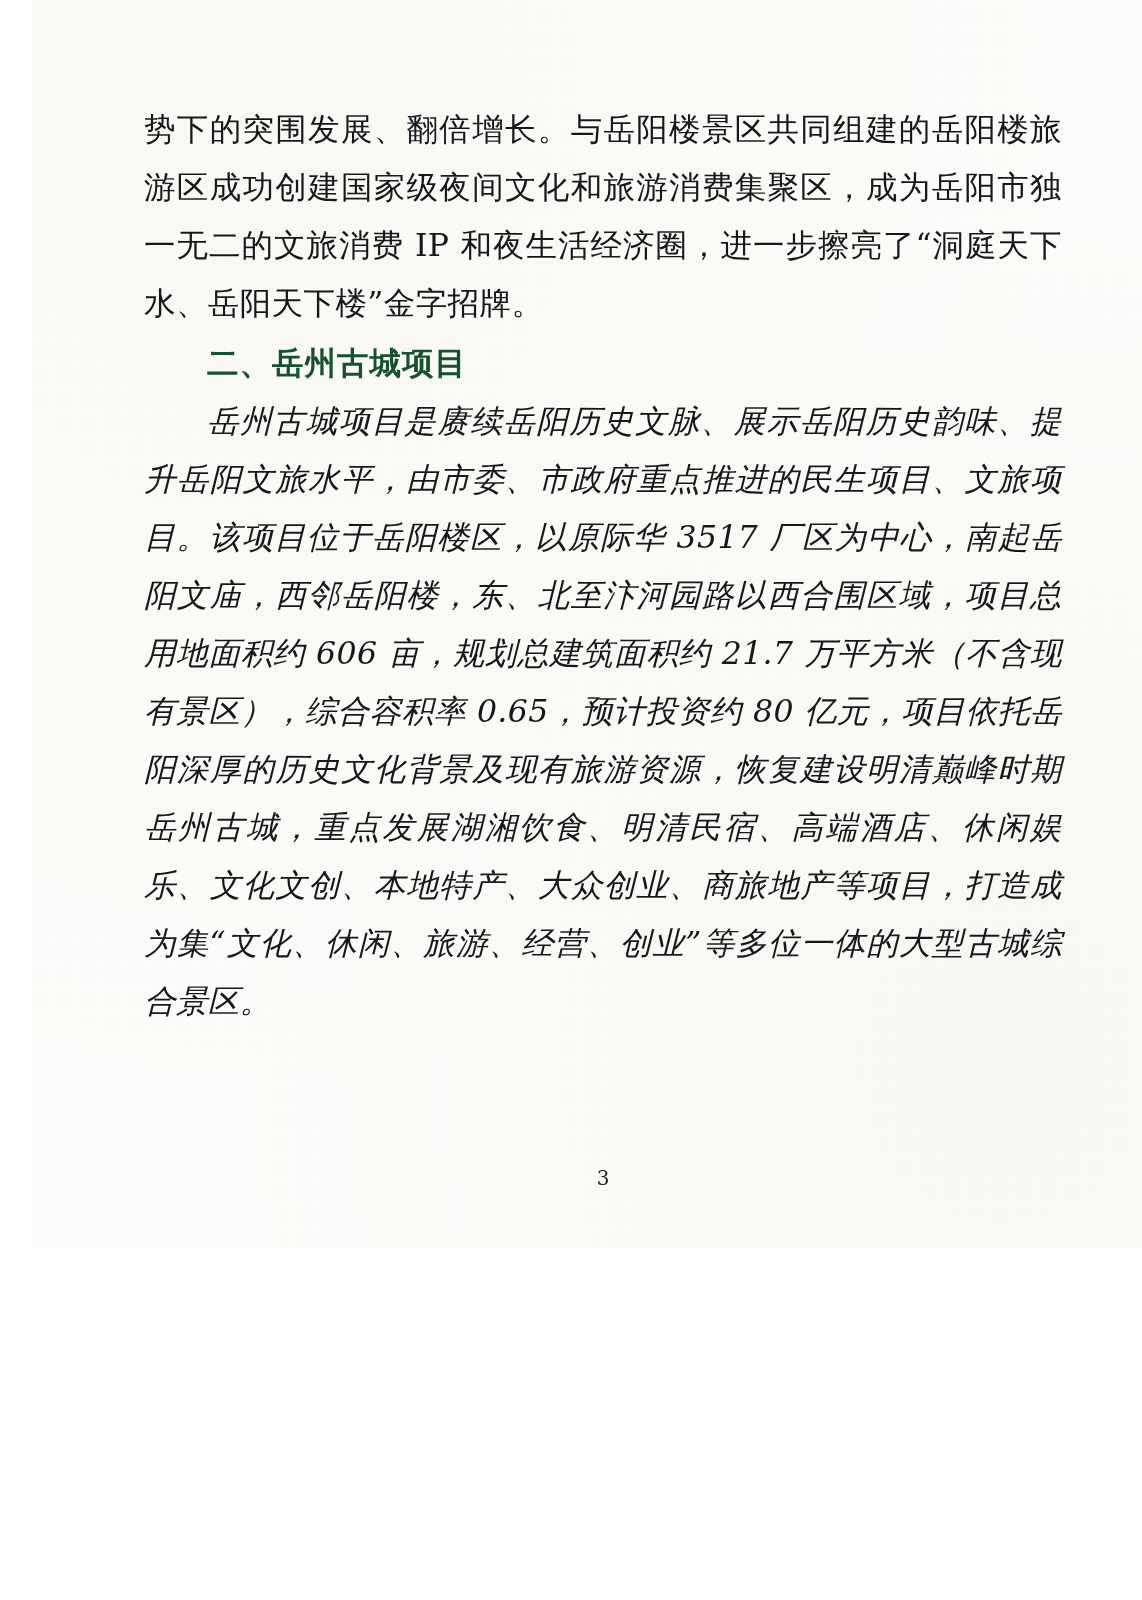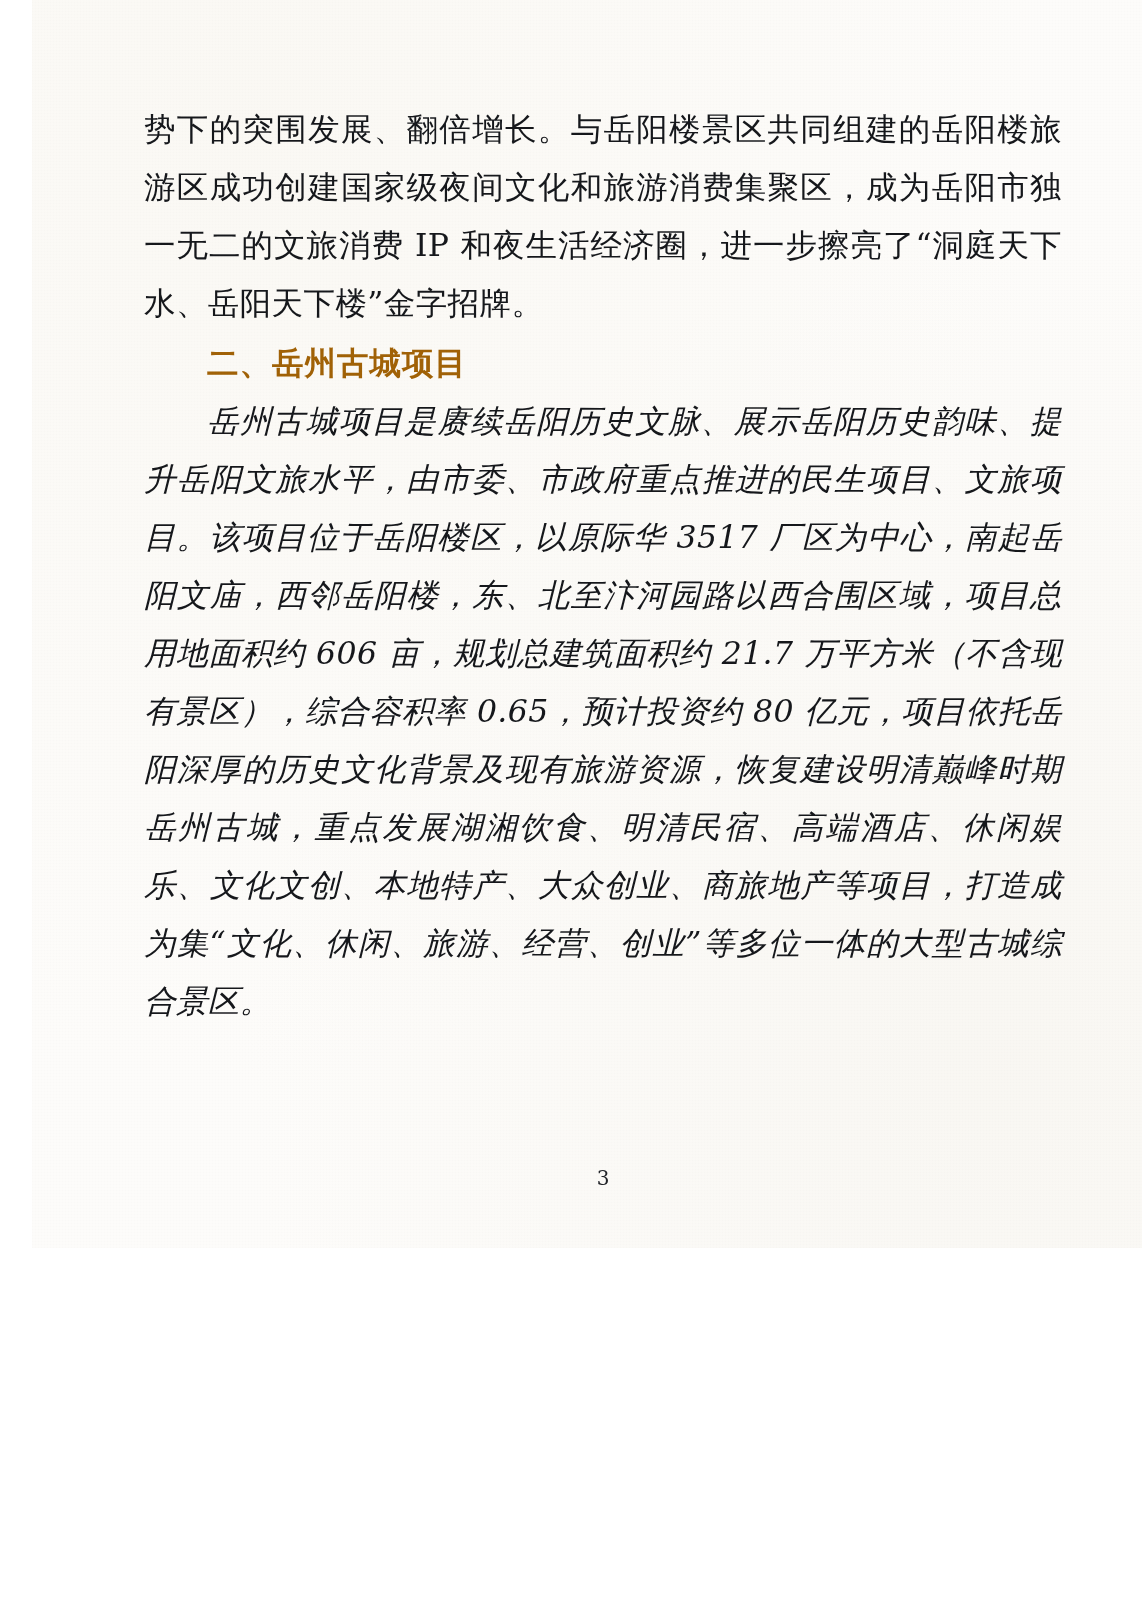--- a/index.html
+++ b/index.html
@@ -48,21 +48,21 @@
   }
   .para.indent {
     text-indent: 63px;
     font-style: italic;
   }
   .heading {
     margin: 0;
     font-size: 31.5px;
     line-height: 58px;
     font-weight: bold;
-    color: #a16207;
+    color: #14532d;
     text-indent: 63px;
     font-family: "DejaVu Sans", sans-serif;
     letter-spacing: 1px;
   }
   .block-gap {
     height: 2px;
   }
   .footer {
     position: absolute;
     left: 0;

